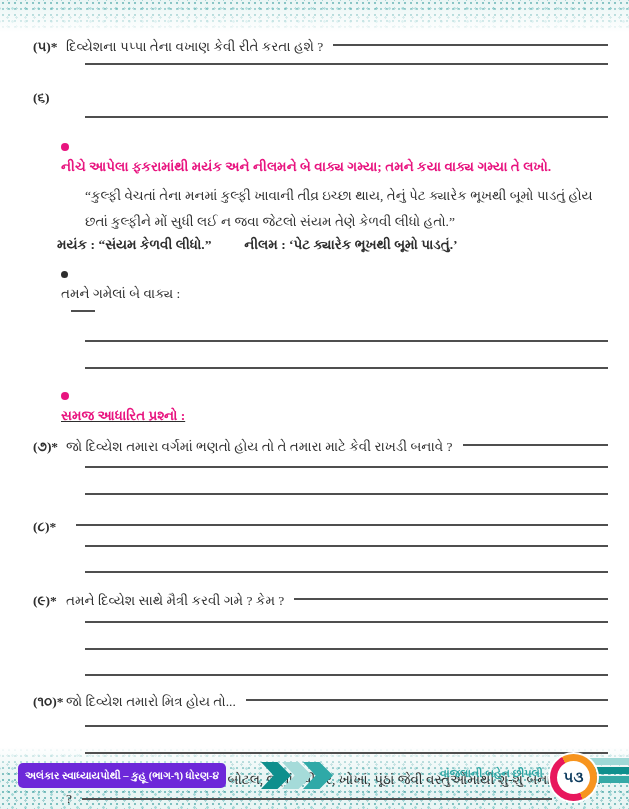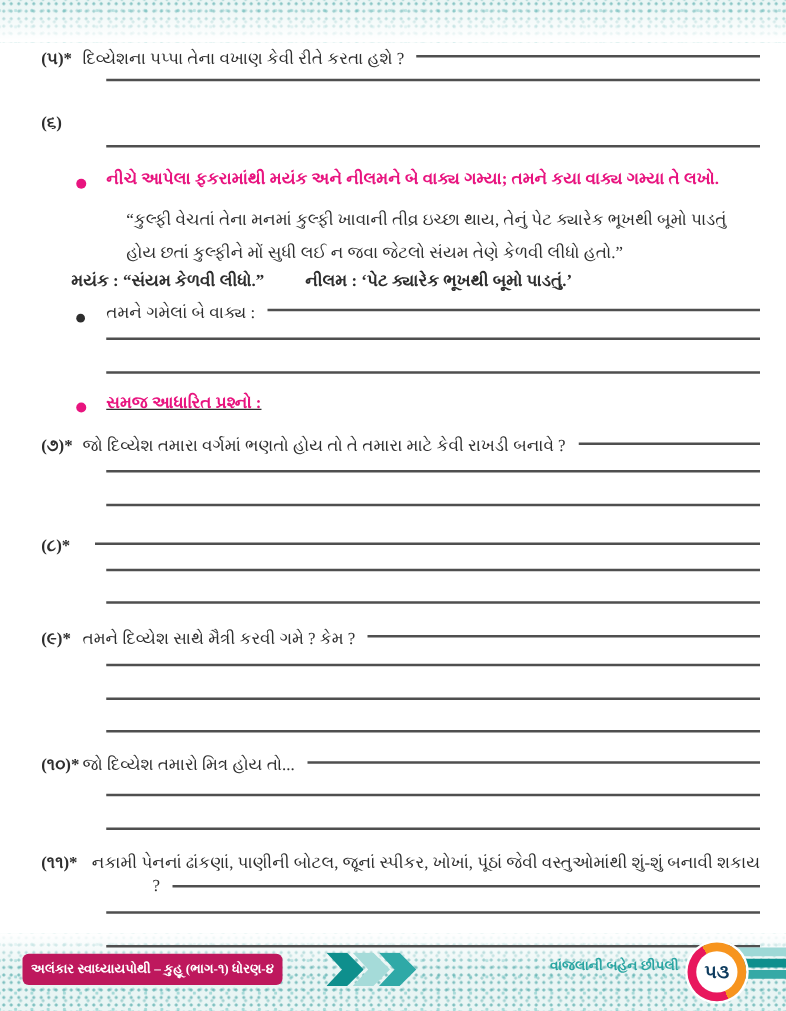--- a/index.html
+++ b/index.html
@@ -25,47 +25,47 @@
   .texture-top::after { content:""; position:absolute; inset:0;
     background: linear-gradient(to bottom, rgba(255,255,255,0) 0%, #fff 95%); }
   .texture-bottom { position:absolute; bottom:0; left:0; right:0; height:62px; z-index:0; }
   .texture-bottom::after { content:""; position:absolute; inset:0;
     background: linear-gradient(to top, rgba(255,255,255,0) 55%, #fff 100%); }
 
   
   .content { position:absolute; top:30px; left:33px; right:21px; z-index:1; }
   .q-row { display:flex; align-items:flex-start; font-size:13.5px; line-height:1.38; }
   .q-num { flex:0 0 33px; white-space:nowrap; font-weight:bold; color:#2e2e2e; }
-  .q-text { flex:0 1 auto;text-align:right; }
+  .q-text { flex:0 1 auto; }
   .trail { flex:1 1 24px; min-width:24px; border-top:2px solid #4f4f4f; margin:6px 0 0 10px; }
   .inline-trail { display:inline-block; width:470px; max-width:90%undefined; border-top:2px solid #4f4f4f; margin-left:10px; vertical-align:3px; }
   .ans { border-bottom:2px solid #4f4f4f; margin-left:52px; }
   .h8  { height:8px; }  .h10 { height:10px; } .h11 { height:11px; }
   .h13 { height:13px; } .h15 { height:15px; } .h26 { height:26px; }
   .h27 { height:27px; }
   .mt8  { margin-top:8px; }  .mt14 { margin-top:14px;text-decoration:underline; } .mt16 { margin-top:16px; }
   .mt17 { margin-top:17px; } .mt19 { margin-top:19px; }
   .mt23 { margin-top:23px; } .mt24 { margin-top:24px; } .mt13 { margin-top:13px; }
   .mt6  { margin-top:6px; }
 
-  .b-row { display:flex; align-items:flex-start; margin-left:28px; font-size:13.5px; line-height:1.38; }
+  .b-row { display:flex; align-items:flex-start; margin-left:28px; font-size:13.5px; line-height:1.38;flex-direction:column; }
   .b-col { flex:0 0 24px; padding-top:4px; }
   .dot { display:inline-block; width:8px; height:8px; border-radius:50%; }
   .dot.pink  { background:#e8147f; }
   .dot.black { background:#2e2e2e; width:7px; height:7px; }
   .pink-text { color:#e8147f; font-weight:bold; }
-  .passage { margin-left:68px; margin-top:6px; font-size:13.5px; line-height:26px; }
+  .passage { margin-left:52px; margin-top:6px; font-size:13.5px; line-height:26px; }
   .dialog  { margin-left:24px; font-size:13.5px; font-weight:bold; line-height:1.5; }
   .dialog .gap { display:inline-block; width:26px; }
 
   
   .footer { position:absolute; left:0; right:0; bottom:0; height:62px; z-index:2; }
   .footer-banner {
     position:absolute; left:18px; top:16px; width:208px; height:25px;
-    background:#be185d; border-radius:5px;
+    background:#6d28d9; border-radius:5px;
     display:flex; align-items:center; justify-content:center;
     color:#fff; font-weight:bold; font-size:10.5px; white-space:nowrap;
   }
   .chevrons { position:absolute; left:270px; top:15px; display:flex; }
   .chev { width:30px; height:27px; margin-left:-9px;
     clip-path: polygon(0% 0%, 55% 0%, 100% 50%, 55% 100%, 0% 100%, 42% 50%); }
   .chev.c1 { background:#0e8f8d; }
   .chev.c2 { background:#a5dbd9; }
   .chev.c3 { background:#2fa9a7; }
   .lesson { position:absolute; right:86px; top:20px; color:#2aa5a2; font-weight:bold; font-size:11px; white-space:nowrap;text-align:center; }

